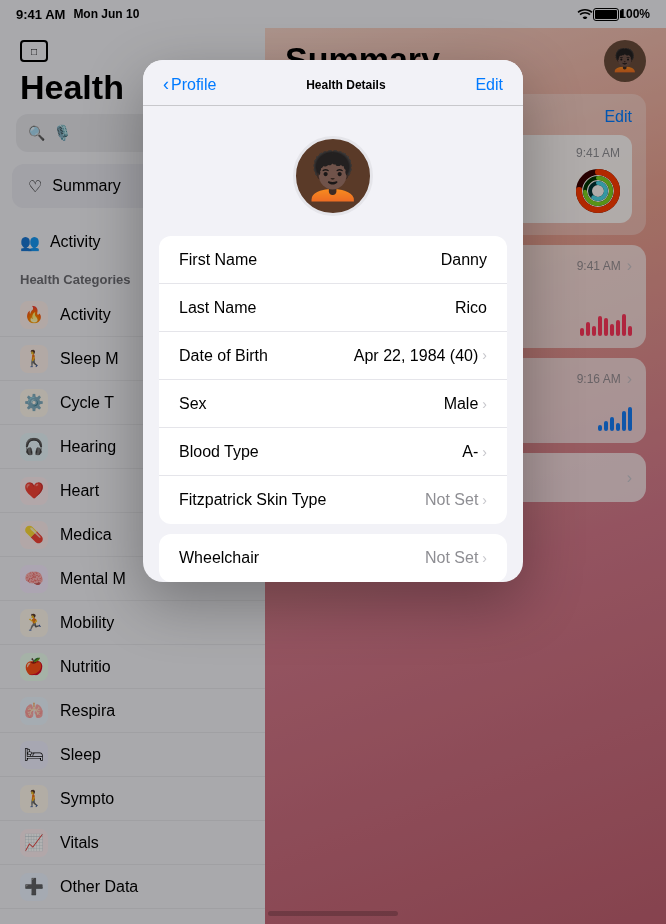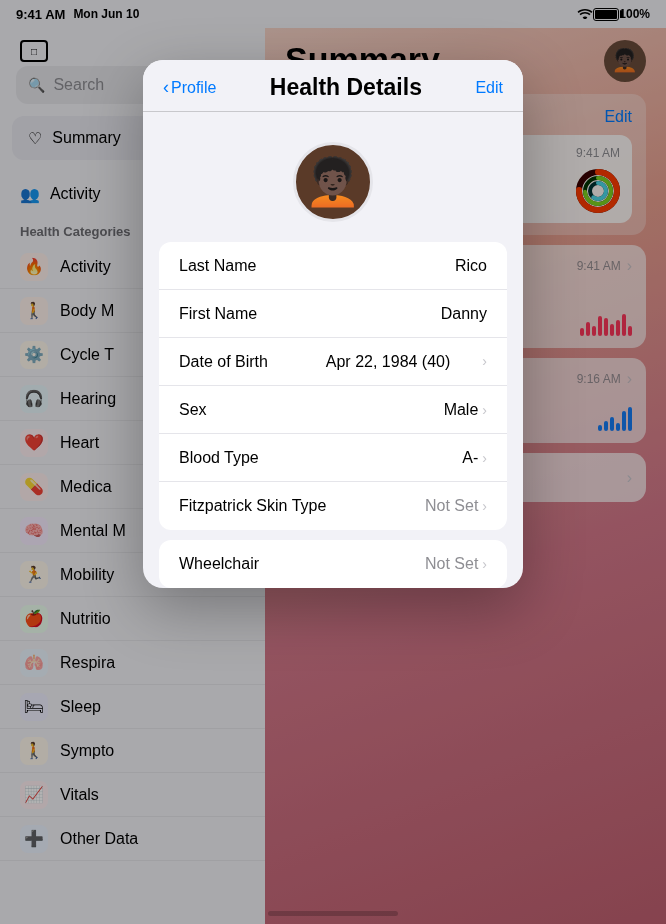--- a/index.html
+++ b/index.html
@@ -271,21 +271,21 @@
       align-items: center;
       justify-content: space-between;
       border-bottom: 0.5px solid #c8c8cc;
     }
     .modal-back {
       display: flex; align-items: center; gap: 2px;
       font-size: 16px; color: #007aff;
     }
     .modal-back .chevron { font-size: 18px; }
     .modal-title {
-      font-size: 23px;
+      font-size: 12px;
       font-weight: 600;
       color: #000;
     }
     .modal-edit {
       font-size: 16px;
       color: #007aff;
     }
 
     .modal-avatar-section {
       background: #f2f2f7;
@@ -364,24 +364,26 @@
 </div>
 
 <div class="app-container">
 
   <div class="sidebar">
 
     <div style="padding: 0 20px 4px; display:flex; align-items:center;">
       <div class="ipad-icon">□</div>
     </div>
 
+    <div class="sidebar-header">
+      <span class="sidebar-title">Health</span>
+    </div>
 
     <div class="search-bar">
       <span class="search-icon">🔍</span>
-      <span class="search-text">Search</span>
       <span class="mic-icon">🎙️</span>
     </div>
 
     <div class="summary-item">
       <span>♡</span>
       <span>Summary</span>
     </div>
 
     <div class="sharing-item">
       <span>👥</span>
@@ -390,21 +392,21 @@
 
     <div class="health-categories-label">Health Categories</div>
 
     <div class="category-list">
       <div class="category-item">
         <div class="cat-icon" style="background:#fff1ec;">🔥</div>
         <span class="cat-label">Activity</span>
       </div>
       <div class="category-item">
         <div class="cat-icon" style="background:#fff3ec;">🚶</div>
-        <span class="cat-label">Body M</span>
+        <span class="cat-label">Sleep M</span>
       </div>
       <div class="category-item">
         <div class="cat-icon" style="background:#fff8ec;">⚙️</div>
         <span class="cat-label">Cycle T</span>
       </div>
       <div class="category-item">
         <div class="cat-icon" style="background:#e8f7fb;">🎧</div>
         <span class="cat-label">Hearing</span>
       </div>
       <div class="category-item">
@@ -594,30 +596,30 @@
       <div class="modal-edit">Edit</div>
     </div>
 
     <div class="modal-avatar-section">
       <div class="modal-avatar">🧑🏿‍🦱</div>
     </div>
 
     <div style="padding: 0 16px;">
       <div class="modal-fields">
         <div class="field-row">
+          <span class="field-label">First Name</span>
+          <span class="field-value">Danny</span>
+        </div>
+        <div class="field-row">
           <span class="field-label">Last Name</span>
           <span class="field-value">Rico</span>
         </div>
         <div class="field-row">
-          <span class="field-label">First Name</span>
-          <span class="field-value">Danny</span>
-        </div>
-        <div class="field-row">
           <span class="field-label">Date of Birth</span>
-          <div style="display:flex;align-items:flex-start;gap:28px;">
+          <div style="display:flex;align-items:flex-start;">
             <span class="field-value">Apr 22, 1984 (40)</span>
             <span class="field-chevron">›</span>
           </div>
         </div>
         <div class="field-row">
           <span class="field-label">Sex</span>
           <div style="display:flex;align-items:center;">
             <span class="field-value">Male</span>
             <span class="field-chevron">›</span>
           </div>

